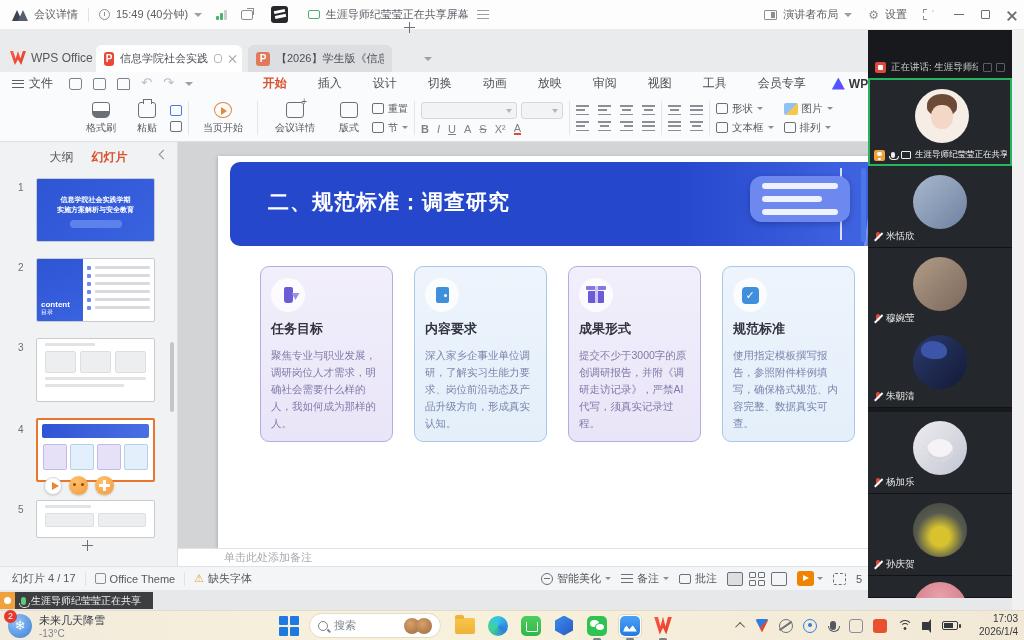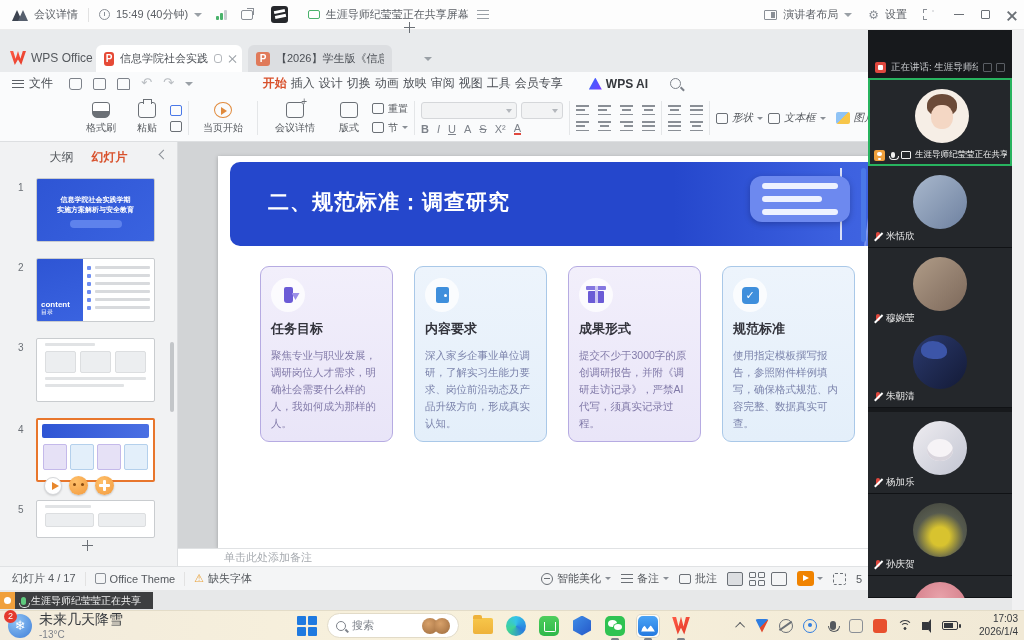--- a/index.html
+++ b/index.html
@@ -65,21 +65,21 @@
 
   
   .menubar { left:0; top:72px; width:1024px; height:23px; background:#fafbfc; display:flex; align-items:center; font-size:12px; color:#4c5056; }
   .file-burger { width:12px; height:8px; border-top:1.5px solid #5c6066; border-bottom:1.5px solid #5c6066; position:relative; margin:0 5px 0 12px; }
   .file-burger::after { content:""; position:absolute; left:0; top:2.2px; width:100%; height:1.5px; background:#5c6066; }
   .qat { display:flex; align-items:center; gap:11px; margin-left:16px; color:#8a8f96; }
   .qat .qi { width:13px; height:12px; border:1.4px solid #7d828a; border-radius:2px; }
   .qi.save { border-radius:2px 2px 3px 3px; }
   .qi.undo,.qi.redo { border:none; font-size:13px; line-height:10px; color:#b9bdc2; width:auto; }
   .qi.undo::after{ content:"\21B6"; } .qi.redo::after{ content:"\21B7"; }
-  .menus { display:flex; margin-left:68px;justify-content:space-between; }
+  .menus { display:flex; gap:27px; margin-left:68px;justify-content:space-between; }
   .menus .mi { position:relative; padding:3px 2px; }
   .mi.active { color:#d8512c; font-weight:bold; }
   .mi.active::after { content:""; position:absolute; left:0; right:0; bottom:-2px; height:2px; background:#d8512c; }
   .ai-badge { display:flex; align-items:center; gap:4px; margin-left:24px; font-size:12px; color:#35383d; font-weight:bold; }
   .ai-tri { width:13px; height:12px; background:linear-gradient(120deg,#2d6bff,#7a3bff); clip-path:polygon(50% 0,100% 100%,0 100%); }
   .srch { width:11px; height:11px; border:1.6px solid #7d828a; border-radius:50%; position:relative; margin-left:22px; }
   .srch::after { content:""; position:absolute; left:9px; top:9px; width:5px; height:1.6px; background:#7d828a; transform:rotate(45deg); }
 
   
   .ribbon { left:0; top:95px; width:1024px; height:47px; background:#fafbfc; border-bottom:1px solid #dddfe1; display:flex; align-items:stretch; }
@@ -99,21 +99,21 @@
   .fsel::after { content:""; position:absolute; right:4px; top:6px; border-left:3.5px solid transparent; border-right:3.5px solid transparent; border-top:4px solid #b3b7bc; }
   .fmtglyphs { display:flex; gap:8px; font-size:11px; color:#7d828a; align-items:center; }
   .fmtglyphs b { font-weight:bold; }
   .parag { display:flex; flex-direction:column; justify-content:center; gap:6px; }
   .prow { display:flex; gap:9px; }
   .bars { width:13px; height:10px; display:flex; flex-direction:column; justify-content:space-between; }
   .bars i { height:1.5px; background:#8a8f96; }
   .bars.c i:nth-child(1){width:100%;} .bars.c i:nth-child(2){width:70%; margin:0 auto;} .bars.c i:nth-child(3){width:100%;}
   .bars.l i:nth-child(2){width:70%;}
   .bars.r i:nth-child(2){width:70%; margin-left:auto;}
-  .rtwo { display:flex; flex-direction:row; justify-content:center; gap:5px;font-style:italic; }
+  .rtwo { display:flex; flex-direction:column; justify-content:center; gap:5px; }
   .rbtn { display:flex; align-items:center; gap:4px; font-size:10.5px; color:#55595e; }
   .rbtn .ric-s { width:12px; height:11px; border:1.4px solid #6b7076; border-radius:2px; }
   .caret-s { width:0; height:0; border-left:3px solid transparent; border-right:3px solid transparent; border-top:3.5px solid #8a8f96; }
 
   
   .leftpanel { left:0; top:142px; width:178px; height:424px; background:#f1f2f3; border-right:1px solid #dcdee0; }
   .lp-tabs { height:30px; display:flex; align-items:center; justify-content:center; gap:18px; font-size:12px; color:#55595e; position:relative; }
   .lp-tab-active { color:#d8512c; font-weight:bold; }
   .lp-collapse { position:absolute; right:10px; top:9px; width:7px; height:7px; border-left:1.6px solid #8a8f96; border-bottom:1.6px solid #8a8f96; transform:rotate(45deg); }
   .thumb { position:absolute; left:36px; width:119px; height:64px; background:#fff; border:1px solid #c9cccf; border-radius:2px; overflow:hidden; }
@@ -206,21 +206,21 @@
   .toast-ic::after { content:""; width:7px; height:7px; border-radius:50%; background:#fff; }
   .toast-bar { height:17px; background:#3d3e40; color:#eee; font-size:10px; display:flex; align-items:center; gap:5px; padding:0 12px 0 6px; }
   .t-mic { width:5px; height:8px; background:#5fc97e; border-radius:2.5px; position:relative; }
   .t-mic::after { content:""; position:absolute; left:-2px; top:6px; width:9px; height:4px; border:1.2px solid #ddd; border-top:0; border-radius:0 0 5px 5px; }
 
   
   .taskbar { left:0; top:610px; width:1024px; height:30px; background:linear-gradient(90deg,#f2ebdc,#f8f1dc 40%,#f1e9d6); border-top:1px solid #e3dcc8; display:flex; align-items:center; }
   .weather { display:flex; align-items:center; gap:7px; margin-left:8px; }
   .snow { width:24px; height:24px; border-radius:50%; background:radial-gradient(circle at 35% 30%,#8fc3f5,#3f7fd8); color:#fff; font-size:13px; display:flex; align-items:center; justify-content:center; position:relative; }
   .snow .badge { position:absolute; left:-4px; top:-4px; min-width:13px; height:13px; border-radius:7px; background:#e4392e; color:#fff; font-size:9px; display:flex; align-items:center; justify-content:center; padding:0 2px; }
-  .wx-t1 { font-size:14px; color:#35383d; }
+  .wx-t1 { font-size:11px; color:#35383d; }
   .wx-t2 { font-size:10px; color:#7d828a; }
   .winlogo { width:20px; height:20px; display:grid; grid-template-columns:9px 9px; gap:2px; margin-left:174px; }
   .winlogo i { background:#1f7ae0; border-radius:1px; }
   .tb-search { width:132px; height:25px; background:#fff; border:1px solid #e2dbc8; border-radius:13px; display:flex; align-items:center; gap:6px; padding:0 8px; margin-left:10px; font-size:11px; color:#7d828a; }
   .tb-srch-ico { width:10px; height:10px; border:1.5px solid #7d828a; border-radius:50%; position:relative; flex:none; }
   .tb-srch-ico::after { content:""; position:absolute; left:8px; top:8px; width:4px; height:1.5px; background:#7d828a; transform:rotate(45deg); }
   .ham-emoji { width:16px; height:16px; border-radius:50%; background:radial-gradient(circle at 40% 35%,#d8a16a,#9c6a3c); flex:none; }
   .ham-emoji + .ham-emoji { margin-left:-4px; }
   .tb-icons { display:flex; align-items:center; gap:9px; margin-left:12px; }
   .tb-app { width:24px; height:24px; border-radius:5px; position:relative; display:flex; align-items:center; justify-content:center; }

